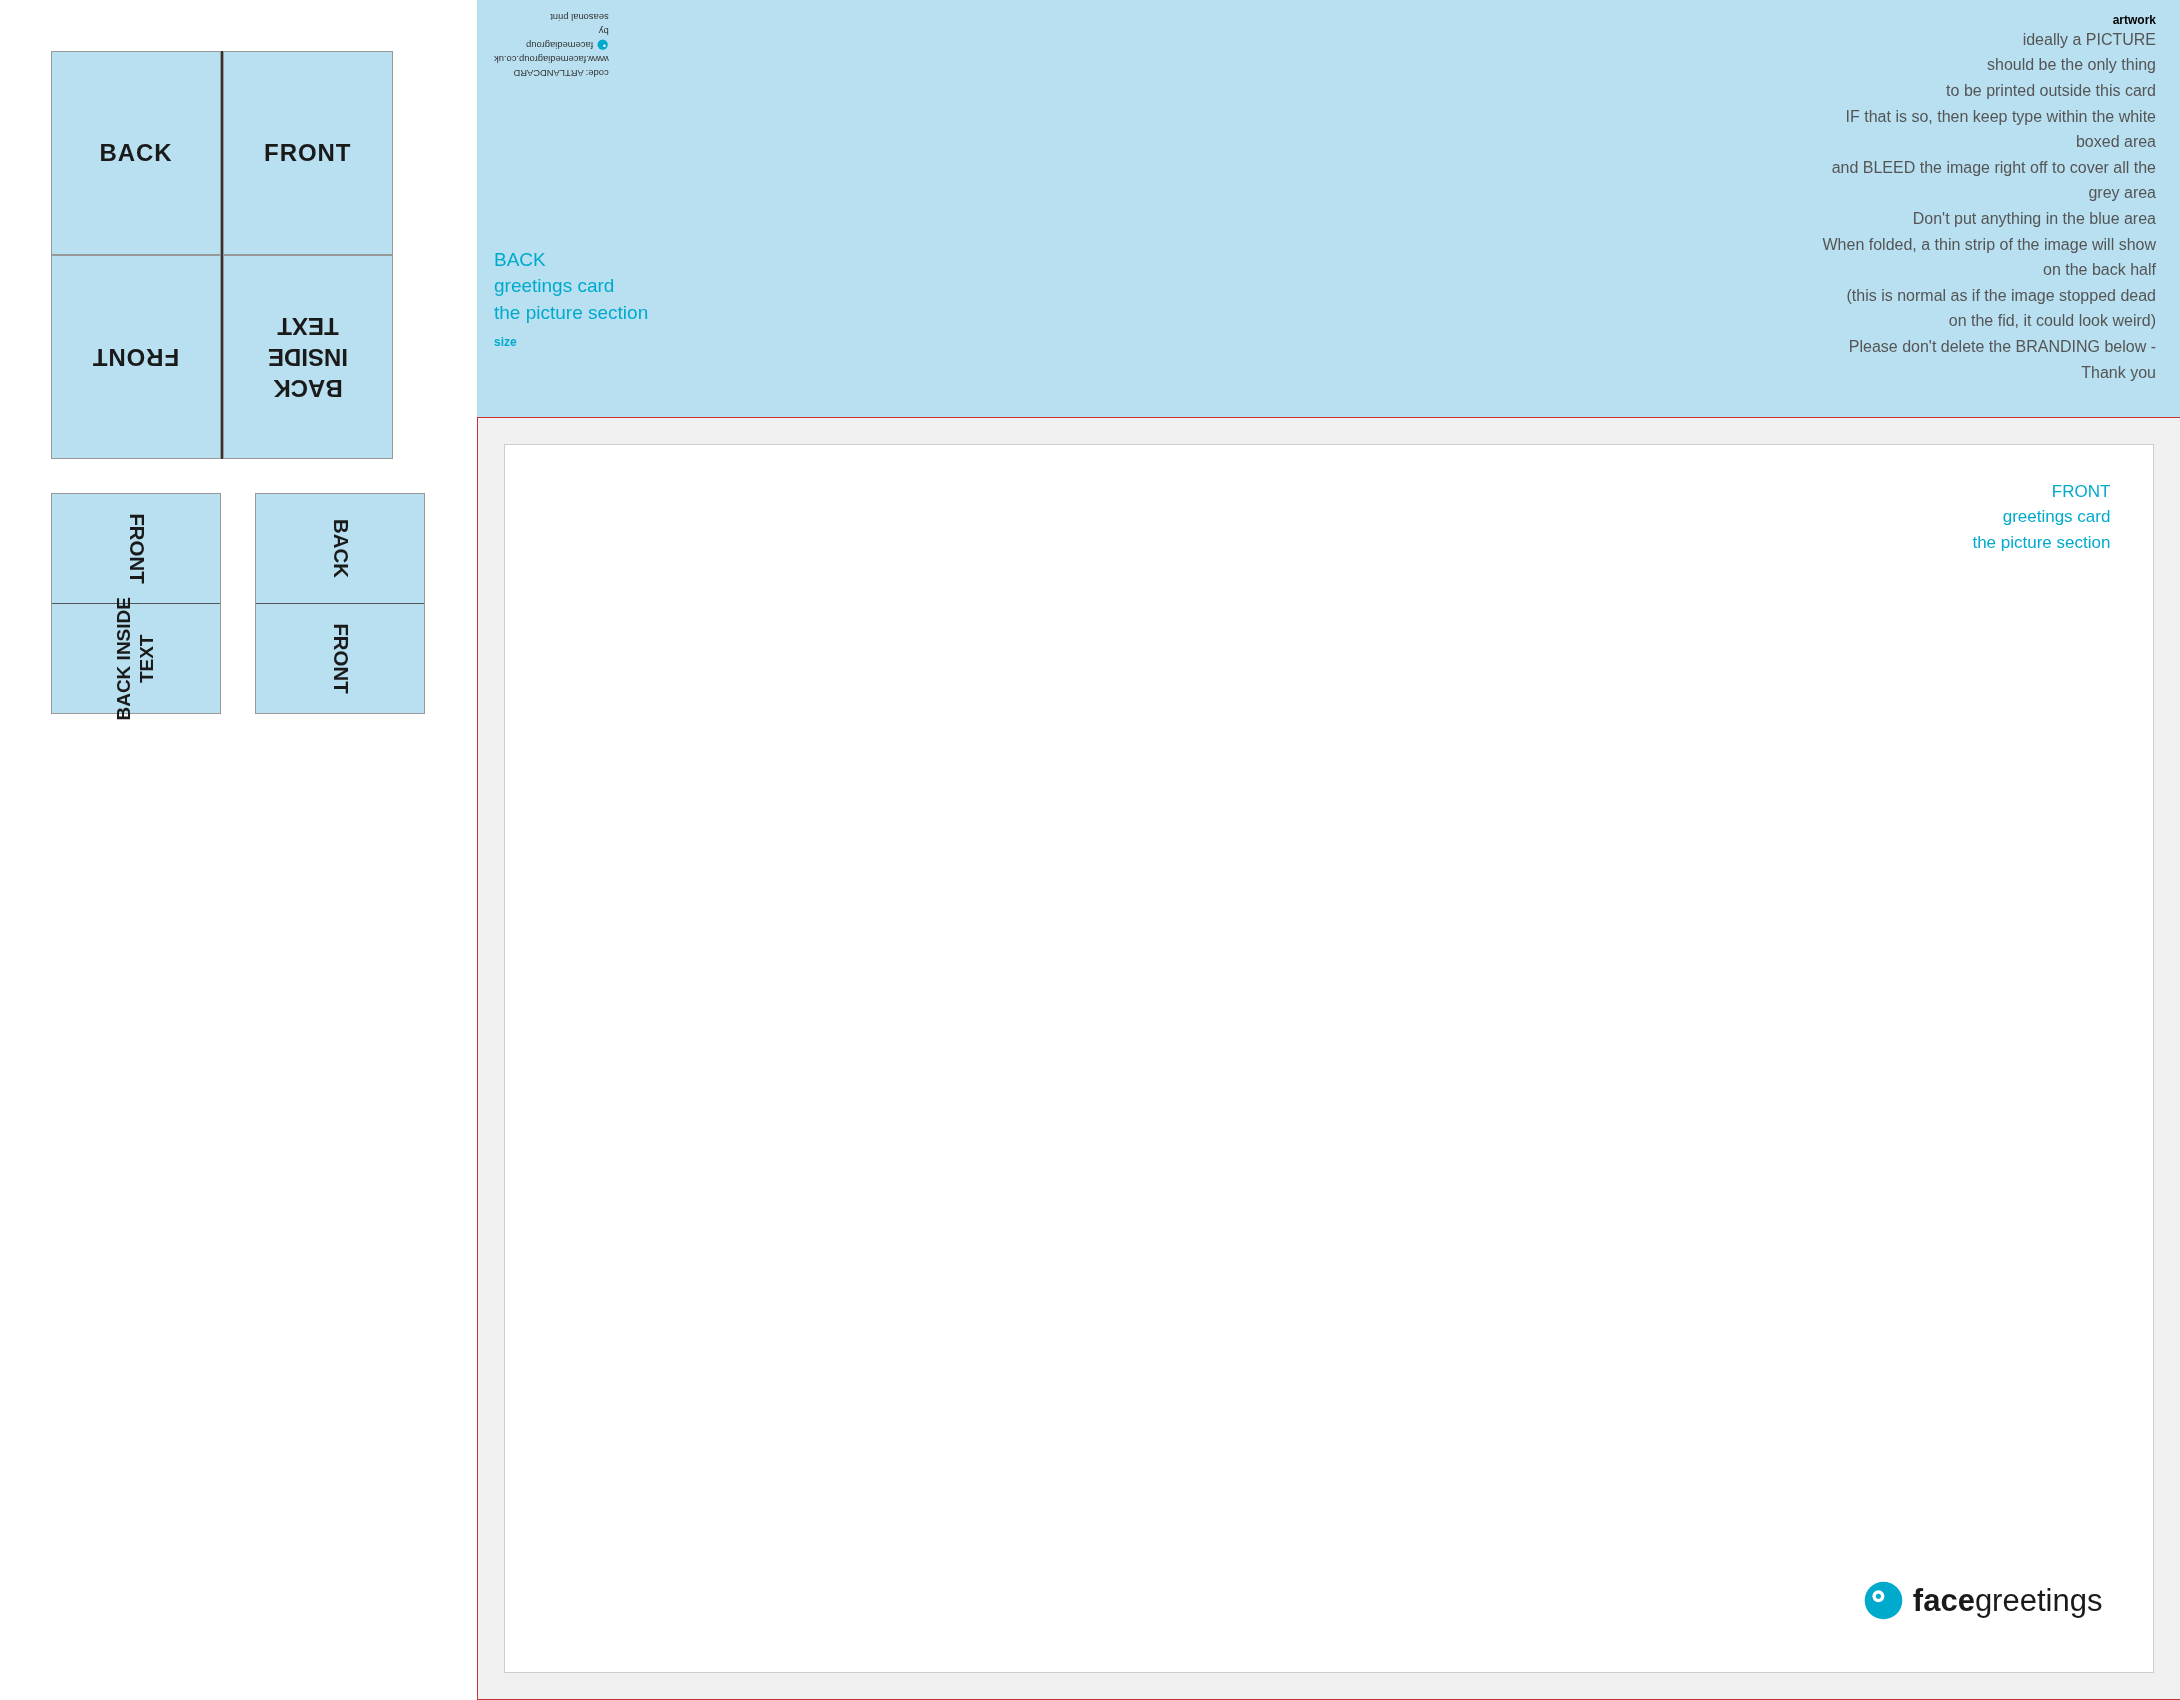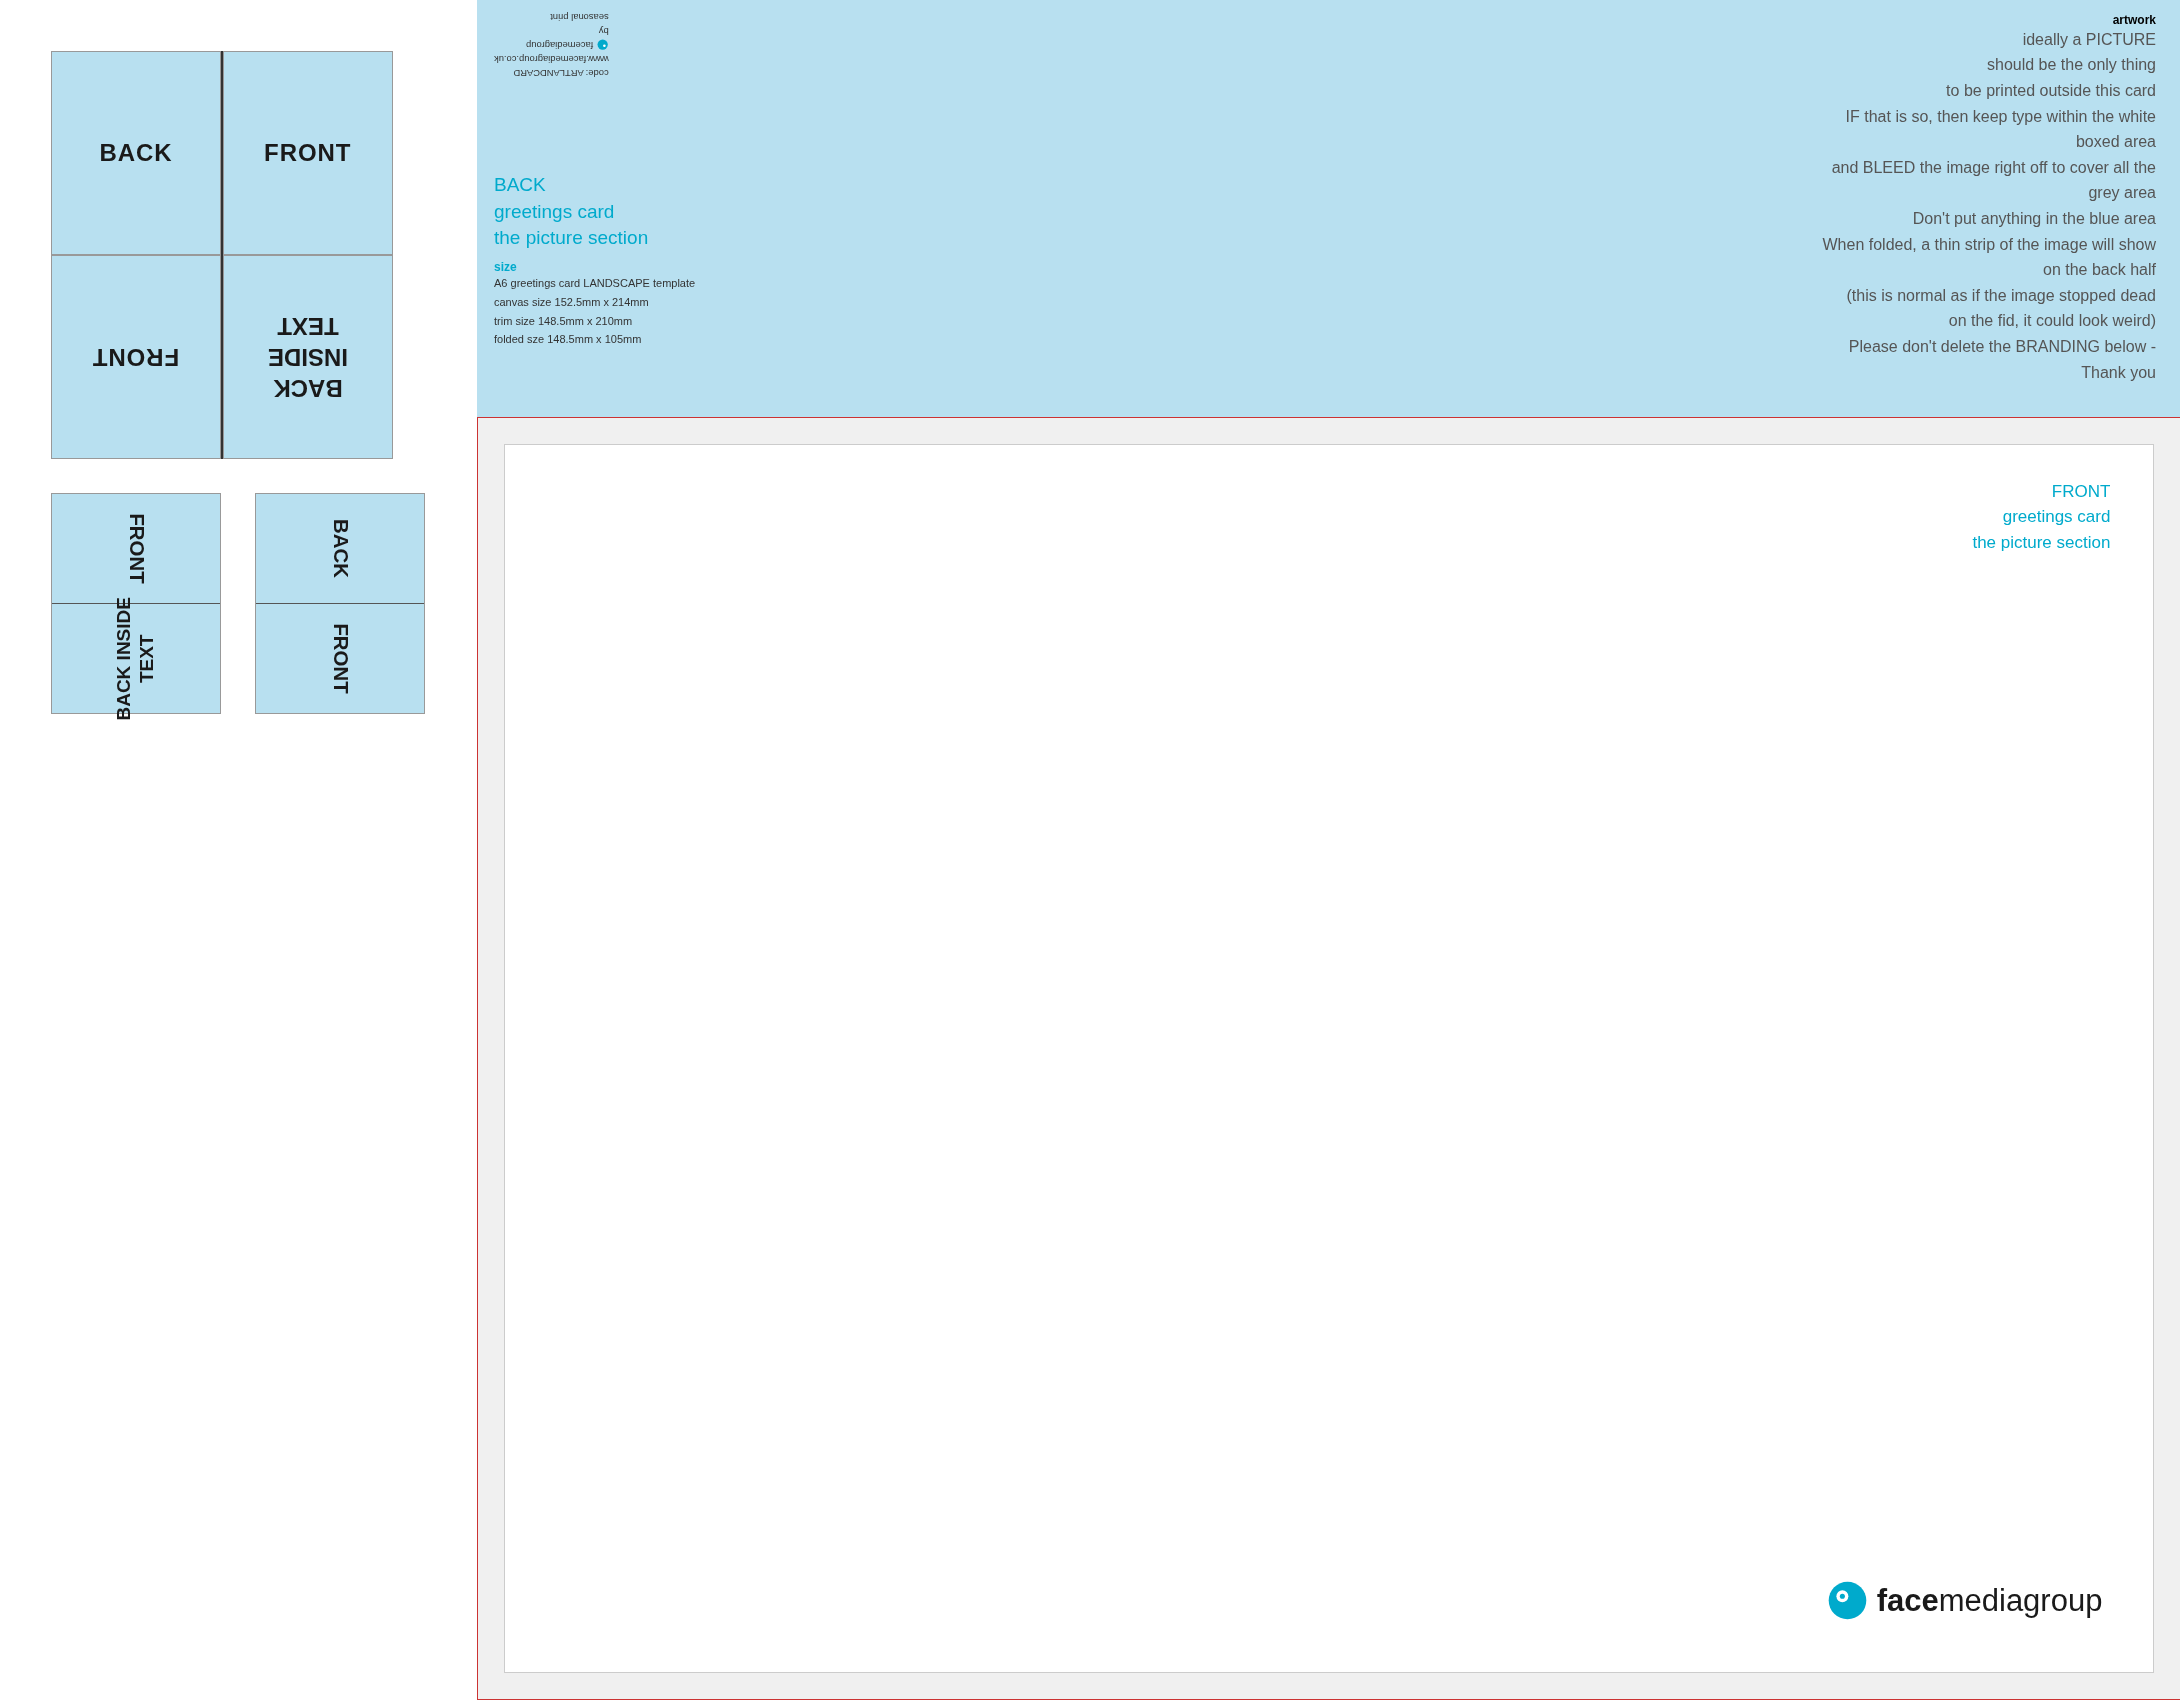--- a/index.html
+++ b/index.html
@@ -377,26 +377,20 @@
       </div>
     </div>
 
     <div class="back-section">
       <div class="back-section-title">
         <span>BACK</span><br>
         <span>greetings card</span><br>
         <span>the picture section</span>
       </div>
       <div class="size-label">size</div>
-      <div class="size-text">
-        A6 greetings card LANDSCAPE template<br>
-        canvas size 152.5mm x 214mm<br>
-        trim size 148.5mm x 210mm<br>
-        folded sze 148.5mm x 105mm
-      </div>
     </div>
 
   </div>
 
   <div class="front-card-area">
     <div class="front-card-inner">
 
       <div class="front-label">
         <div class="front-label-text">
           <span>FRONT</span><br>
@@ -405,21 +399,21 @@
         </div>
       </div>
 
       <div class="fmg-branding">
         <svg class="fmg-icon" viewBox="0 0 48 48">
           <circle cx="24" cy="24" r="22" fill="#00aacc"></circle>
           <circle cx="18" cy="19" r="7" fill="white"></circle>
           <circle cx="18" cy="19" r="3" fill="#00aacc"></circle>
         </svg>
         <div class="fmg-text">
-          <span class="face fmg-text-bold">face</span><span class="media">mediagroup</span>
+          <span class="face fmg-text-bold">face</span><span class="media">greetings</span>
         </div>
       </div>
 
     </div>
   </div>
 
 </div>
 
 
 </body></html>

